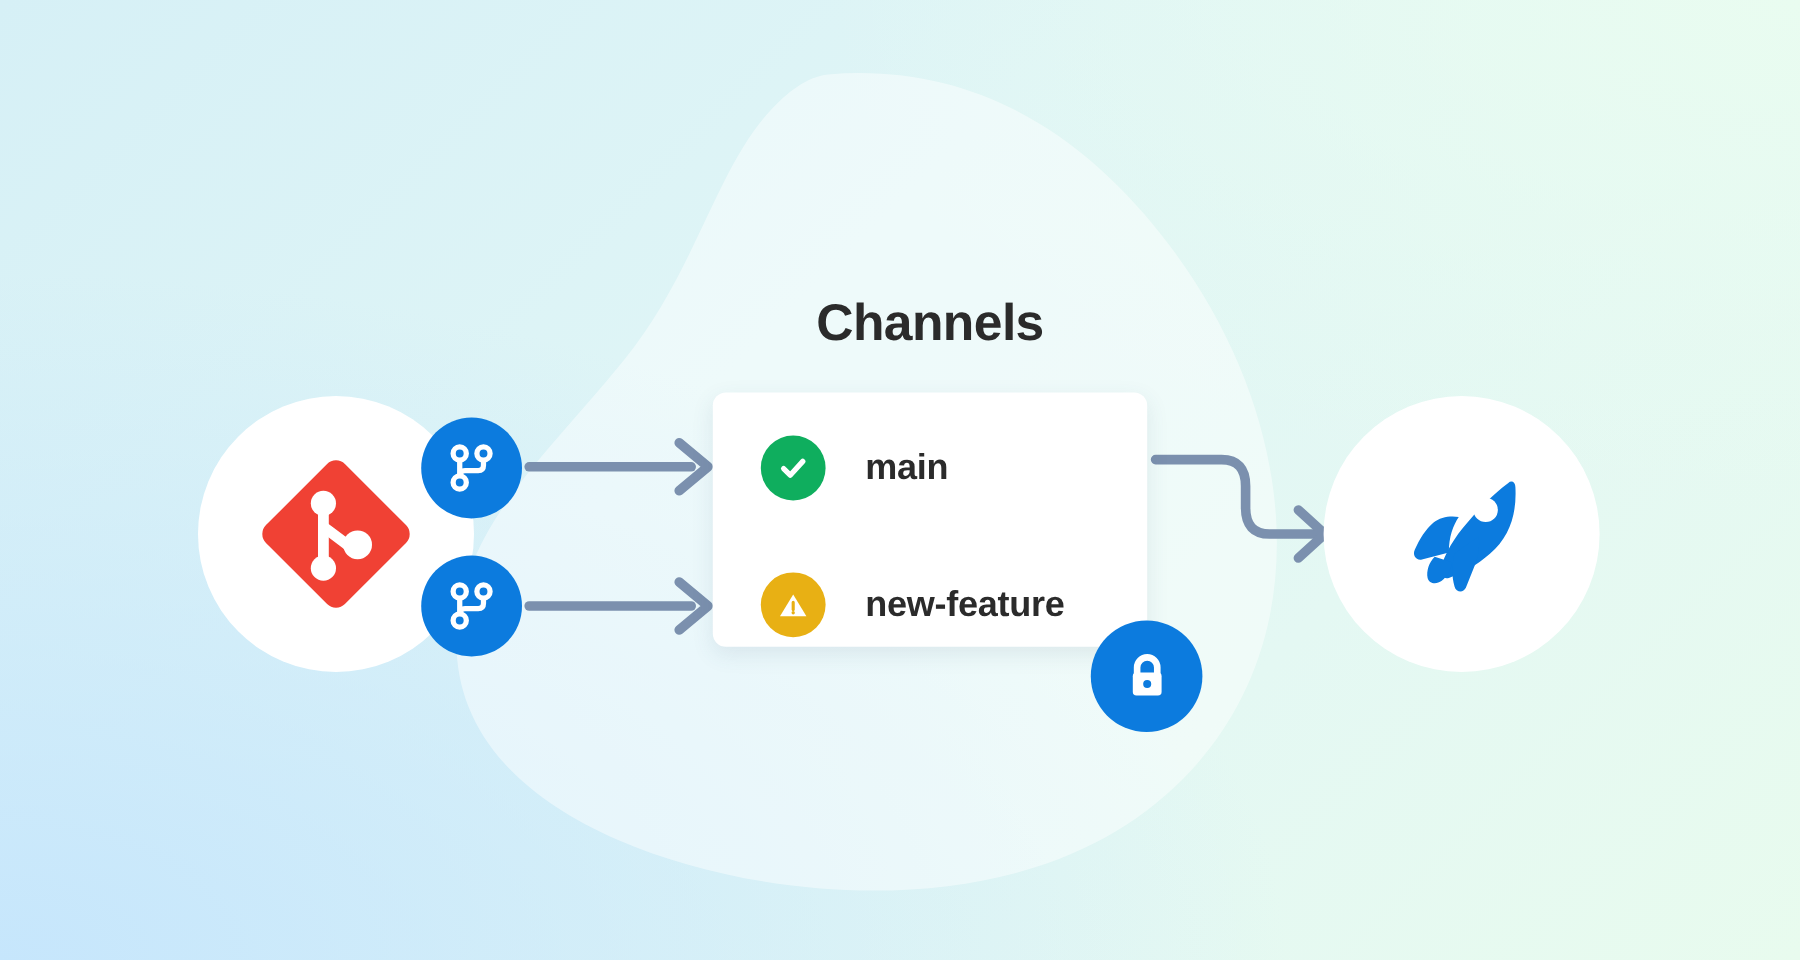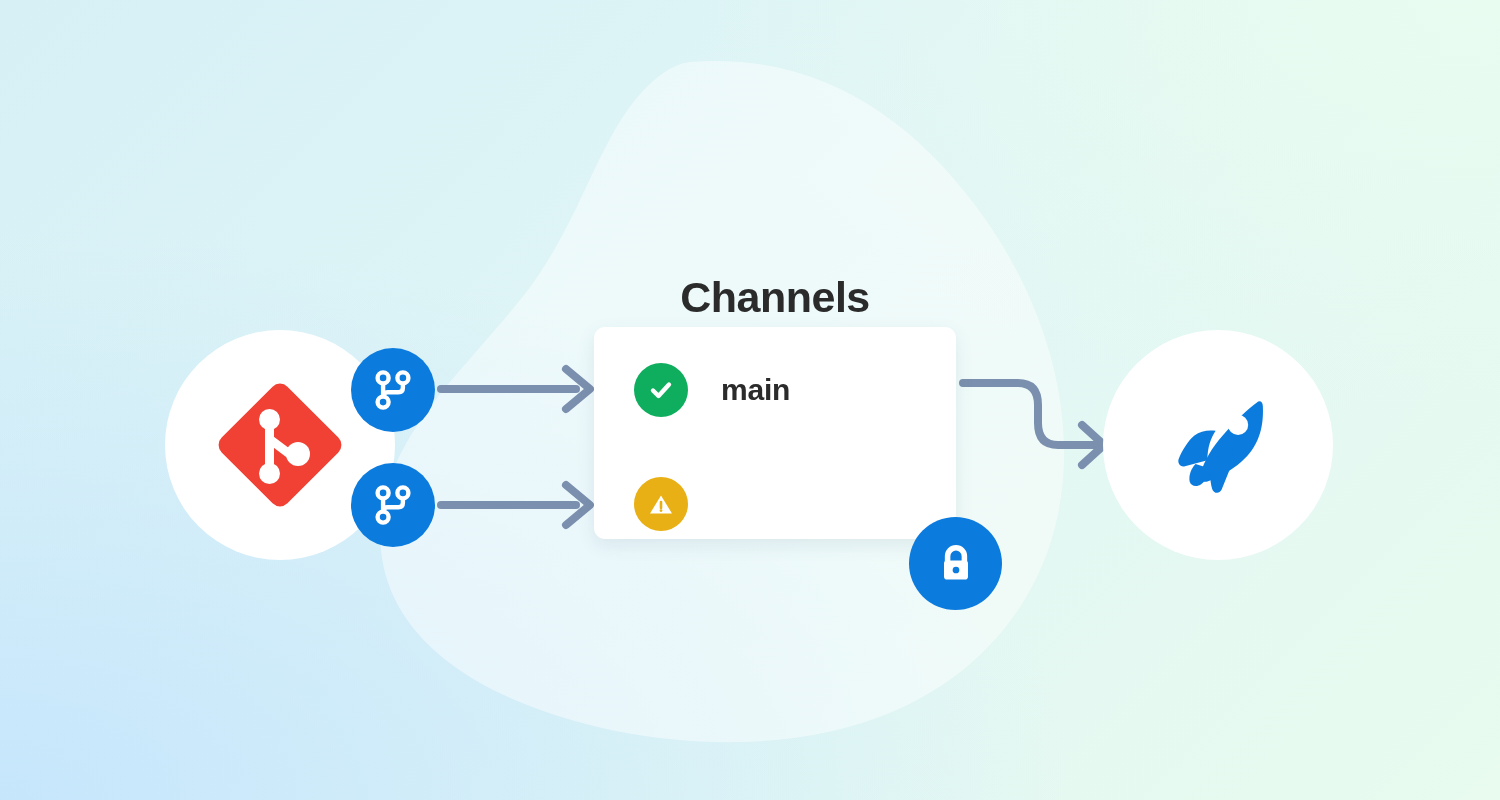--- a/index.html
+++ b/index.html
@@ -86,21 +86,20 @@
     position: absolute;
     left: 594px;
     top: 248px;
     width: 362px;
     text-align: center;
     font-size: 43px;
     font-weight: bold;
     color: #2B2B2B;
     letter-spacing: -0.5px;
     line-height: 1;
-    margin-top: 28px;
   }
 
   
   #channels-card {
     position: absolute;
     left: 594px;
     top: 327px;
     width: 362px;
     height: 212px;
     background: #ffffff;
@@ -237,20 +236,21 @@
     </div>
 
     <div class="channel-row">
       <span class="status-dot status-warn">
         <svg width="32" height="32" viewBox="0 0 32 32" aria-hidden="true">
           <path d="M16,7.5 L27,25.5 L5,25.5 Z" fill="#FFFFFF"></path>
           <line x1="16" y1="14" x2="16" y2="20" stroke="#E8B014" stroke-width="2.6" stroke-linecap="round"></line>
           <circle cx="16" cy="22.6" r="1.4" fill="#E8B014"></circle>
         </svg>
       </span>
+      <span class="channel-name">new-feature</span>
     </div>
 
   </div>
 
   <div id="lock-badge">
     <svg width="48" height="48" viewBox="0 0 40 40" aria-hidden="true">
       <path d="M13,18 L13,13.5 A7,7 0 0 1 27,13.5 L27,18" fill="none" stroke="#FFFFFF" stroke-width="4.6" stroke-linecap="round"></path>
       <rect x="10" y="17" width="20" height="16" rx="2.6" ry="2.6" fill="#FFFFFF"></rect>
       <circle cx="20" cy="25" r="2.8" fill="#0C7BDE"></circle>
     </svg>

